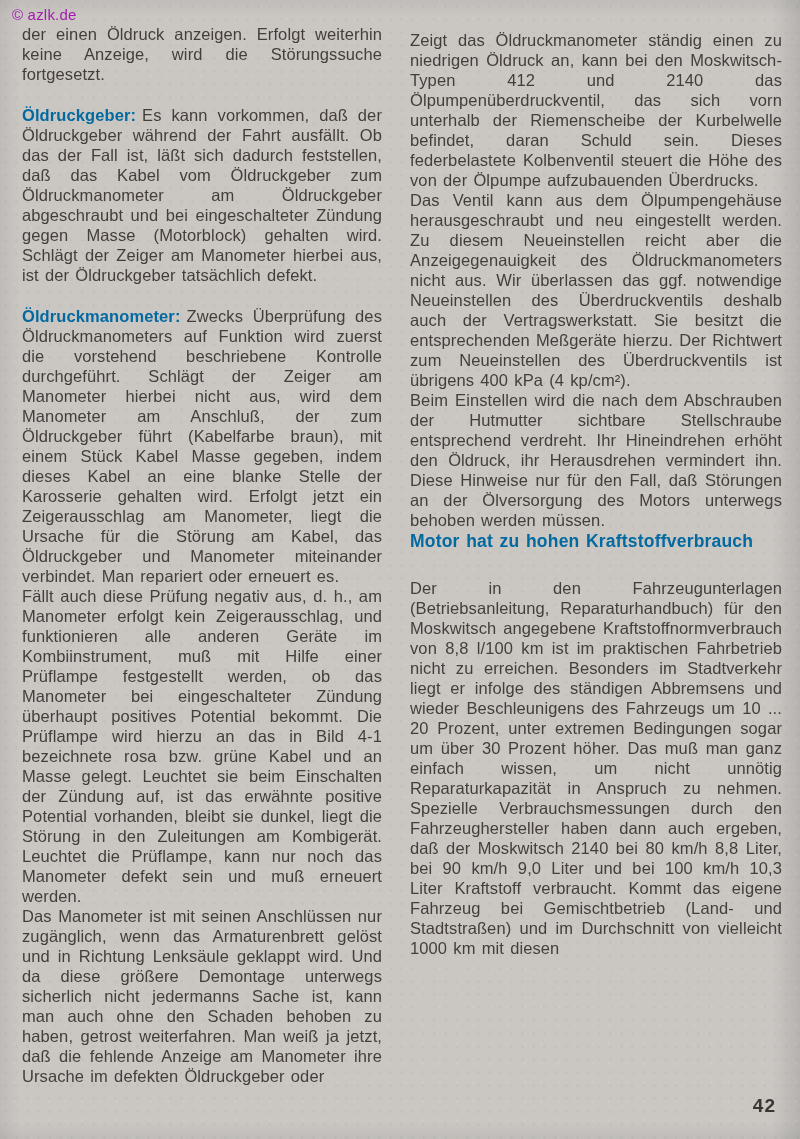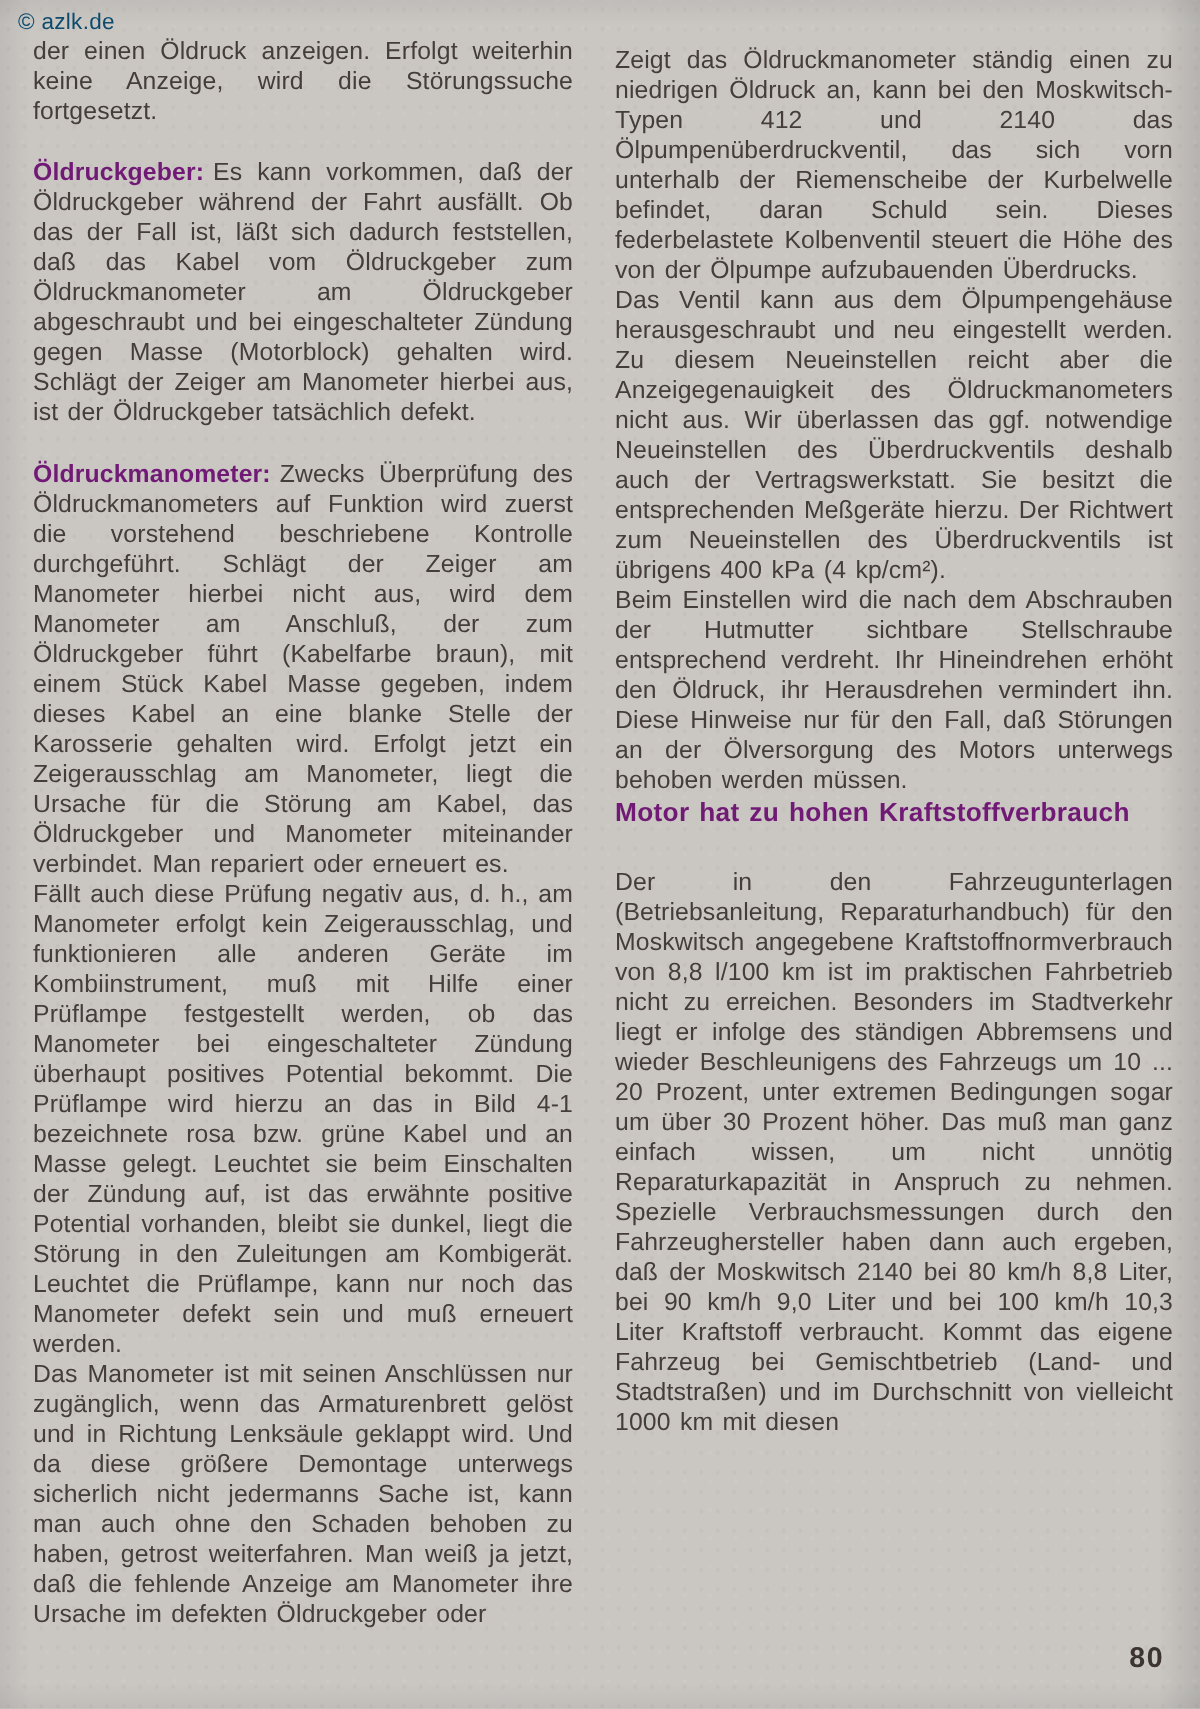--- a/index.html
+++ b/index.html
@@ -33,21 +33,21 @@
     background-position: 0 0, 6px 9px;
   }
 
   .watermark {
     position: absolute;
     top: 6px;
     left: 12px;
     font-size: 15px;
     font-weight: 500;
     letter-spacing: 0.2px;
-    color: #0c4a6e;
+    color: #a21caf;
   }
 
   .columns {
     position: absolute;
     top: 24px;
     left: 22px;
     right: 18px;
     display: flex;
     gap: 28px;
   }
@@ -62,21 +62,21 @@
   }
 
   .col-left  { width: 360px; }
   .col-right { width: 372px; padding-top: 6px; }
 
   .para { margin: 0; }
   .para.spaced { margin-top: 21px; }
 
   .para b, .col-heading {
     font-weight: bold;
-    color: #701a75;
+    color: #0369a1;
   }
 
   .para b { padding-right: 6px; }
 
   .col-heading {
     font-size: 17.5px;
     line-height: 22px;
     margin-bottom: 26px;
     text-align: left;
     letter-spacing: 0.2px;
@@ -109,13 +109,13 @@
     </div>
   <div class="col col-right">
       <p class="para">Zeigt das Öldruckmanometer ständig einen zu niedrigen Öldruck an, kann bei den Moskwitsch-Typen 412 und 2140 das Ölpumpenüberdruckventil, das sich vorn unterhalb der Riemenscheibe der Kurbelwelle befindet, daran Schuld sein. Dieses federbelastete Kolbenventil steuert die Höhe des von der Ölpumpe aufzubauenden Überdrucks.</p>
       <p class="para">Das Ventil kann aus dem Ölpumpengehäuse herausgeschraubt und neu eingestellt werden. Zu diesem Neueinstellen reicht aber die Anzeigegenauigkeit des Öldruckmanometers nicht aus. Wir überlassen das ggf. notwendige Neueinstellen des Überdruckventils deshalb auch der Vertragswerkstatt. Sie besitzt die entsprechenden Meßgeräte hierzu. Der Richtwert zum Neueinstellen des Überdruckventils ist übrigens 400 kPa (4 kp/cm²).</p>
       <p class="para">Beim Einstellen wird die nach dem Abschrauben der Hutmutter sichtbare Stellschraube entsprechend verdreht. Ihr Hineindrehen erhöht den Öldruck, ihr Herausdrehen vermindert ihn. Diese Hinweise nur für den Fall, daß Störungen an der Ölversorgung des Motors unterwegs behoben werden müssen.</p>
       <h2 class="col-heading">Motor hat zu hohen Kraftstoffverbrauch</h2>
       <p class="para">Der in den Fahrzeugunterlagen (Betriebsanleitung, Reparaturhandbuch) für den Moskwitsch angegebene Kraftstoffnormverbrauch von 8,8 l/100 km ist im praktischen Fahrbetrieb nicht zu erreichen. Besonders im Stadtverkehr liegt er infolge des ständigen Abbremsens und wieder Beschleunigens des Fahrzeugs um 10 ... 20 Prozent, unter extremen Bedingungen sogar um über 30 Prozent höher. Das muß man ganz einfach wissen, um nicht unnötig Reparaturkapazität in Anspruch zu nehmen. Spezielle Verbrauchsmessungen durch den Fahrzeughersteller haben dann auch ergeben, daß der Moskwitsch 2140 bei 80 km/h 8,8 Liter, bei 90 km/h 9,0 Liter und bei 100 km/h 10,3 Liter Kraftstoff verbraucht. Kommt das eigene Fahrzeug bei Gemischtbetrieb (Land- und Stadtstraßen) und im Durchschnitt von vielleicht 1000 km mit diesen</p>
     </div>
 </div>
 
-<div class="page-number">80</div>
+<div class="page-number">42</div>
 
 </body></html>

